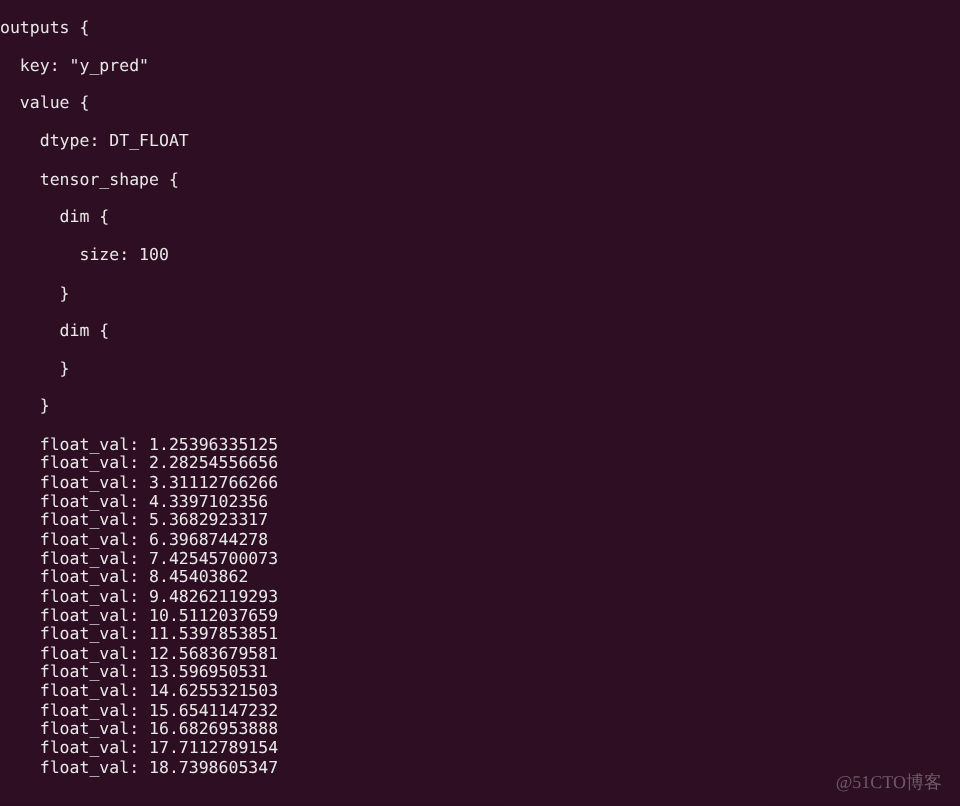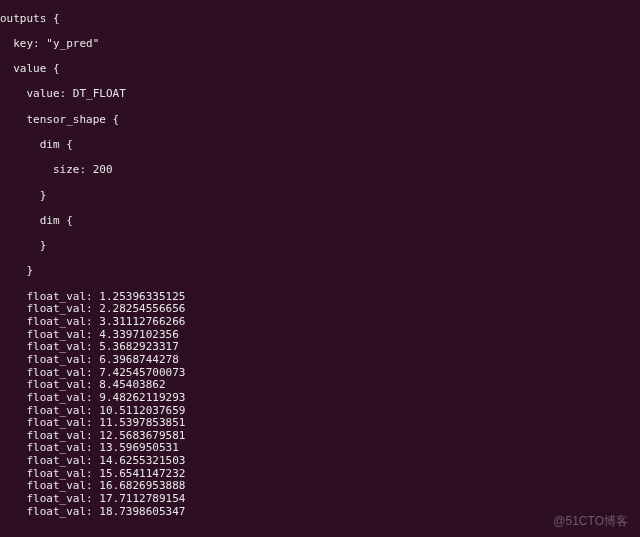--- a/index.html
+++ b/index.html
@@ -24,36 +24,36 @@
     }
     .line {
       display: block;
       margin: 0;
     }
     .watermark {
       position: absolute;
       bottom: 8px;
       right: 12px;
       color: #8b7a82;
-      font-family: Liberation Sans, sans-serif;
+      font-family: Liberation Serif, serif;
       font-size: 12px;
       opacity: 0.7;
     }
   </style>
 </head>
 <body>
 
 <div class="terminal">
 <span class="line">outputs {</span>
 <span class="line">  key: "y_pred"</span>
 <span class="line">  value {</span>
-<span class="line">    value: DT_FLOAT</span>
+<span class="line">    dtype: DT_FLOAT</span>
 <span class="line">    tensor_shape {</span>
 <span class="line">      dim {</span>
-<span class="line">        size: 200</span>
+<span class="line">        size: 100</span>
 <span class="line">      }</span>
 <span class="line">      dim {</span>
 <span class="line">      }</span>
 <span class="line">    }</span>
 <div id="float-lines"><span class="line">    float_val: 1.25396335125</span><span class="line">    float_val: 2.28254556656</span><span class="line">    float_val: 3.31112766266</span><span class="line">    float_val: 4.3397102356</span><span class="line">    float_val: 5.3682923317</span><span class="line">    float_val: 6.3968744278</span><span class="line">    float_val: 7.42545700073</span><span class="line">    float_val: 8.45403862</span><span class="line">    float_val: 9.48262119293</span><span class="line">    float_val: 10.5112037659</span><span class="line">    float_val: 11.5397853851</span><span class="line">    float_val: 12.5683679581</span><span class="line">    float_val: 13.596950531</span><span class="line">    float_val: 14.6255321503</span><span class="line">    float_val: 15.6541147232</span><span class="line">    float_val: 16.6826953888</span><span class="line">    float_val: 17.7112789154</span><span class="line">    float_val: 18.7398605347</span></div>
 </div>
 
 <div class="watermark">@51CTO博客</div>
 
 </body></html>

